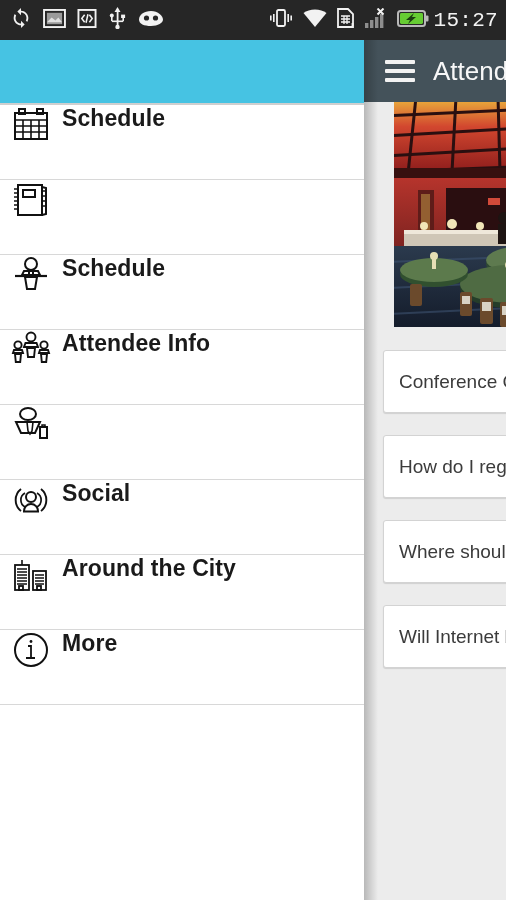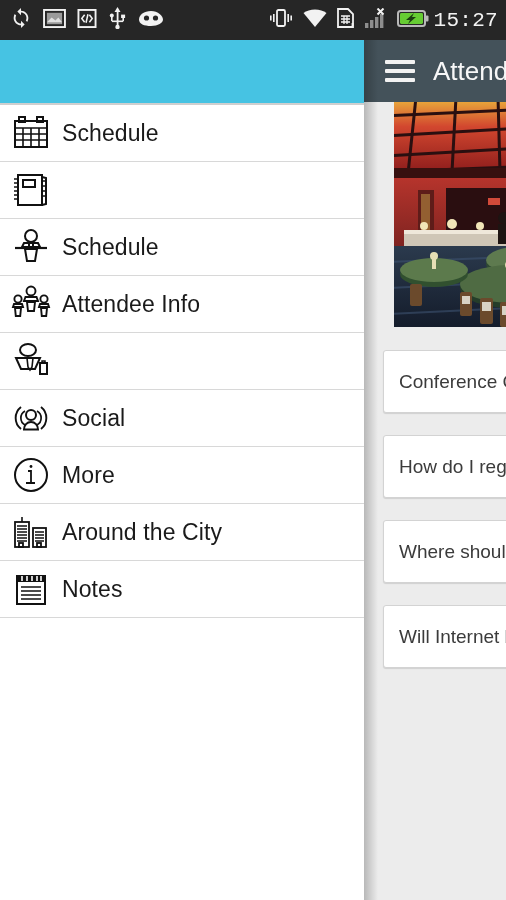--- a/index.html
+++ b/index.html
@@ -78,24 +78,25 @@
     background:linear-gradient(to right, rgba(0,0,0,.22), rgba(0,0,0,0));
   }
   #drawer-header{
     width:364px; height:63px; background:#46c3e3;
   }
   #drawer-header-line{
     width:364px; height:2px; background:#cfcfcf;
   }
   .drawer-item{
     position:relative;
-    width:364px; height:57px;
-    display:flex; align-items:center;
+    width:364px; height:75px;
+    display:flex; align-items:flex-start;
     background:#ffffff;
     border-bottom:1px solid #d8d8d8;
+    font-weight:bold;
   }
   .drawer-item:last-of-type{ border-bottom:2px solid #6e6e6e; }
   .di-icon{
     width:62px; flex:none; display:flex;
     align-items:center; justify-content:center;
   }
   .di-label{
     font-size:23px; color:#1a1a1a; letter-spacing:.1px;
     white-space:nowrap;
   }
@@ -314,61 +315,46 @@
         <path d="M20 24c-4 0-7 3.2-7 7.5h14C27 27.2 24 24 20 24z"></path>
         <path d="M10 9a14 14 0 000 22M30 9a14 14 0 010 22" stroke-width="1.9"></path>
         <path d="M14 13a8 8 0 000 14M26 13a8 8 0 010 14" stroke-width="1.7"></path>
       </svg>
     </div>
     <div class="di-label">Social</div>
   </div>
 
   <div class="drawer-item">
     <div class="di-icon">
-      <svg width="40" height="40" viewBox="0 0 40 40" fill="none" stroke="#111" stroke-width="2">
-        <circle cx="20" cy="20" r="16"></circle>
-        <circle cx="20" cy="11.5" r="1.4" fill="#111" stroke="none"></circle>
-        <path d="M17 16h3v12M15 28h9" stroke-width="1.8"></path>
-      </svg>
-    </div>
-    <div class="di-label">More</div>
-  </div>
-
-  <div class="drawer-item">
-    <div class="di-icon">
       <svg width="40" height="40" viewBox="0 0 40 40" fill="none" stroke="#111" stroke-width="1.8">
         <rect x="4" y="10" width="14" height="25"></rect>
         <rect x="22" y="16" width="13" height="19"></rect>
         <path d="M11 10V5" stroke-width="1.6"></path>
         <g stroke-width="1.3">
           <path d="M6 14h10M6 17h10M6 20h10M6 23h10M6 26h10M6 29h10"></path>
           <path d="M24 20h9M24 23h9M24 26h9M24 29h9"></path>
         </g>
         <rect x="8" y="31" width="4" height="4"></rect>
           <rect x="26" y="31" width="4" height="4"></rect>
       </svg>
     </div>
     <div class="di-label">Around the City</div>
   </div>
 
   <div class="drawer-item">
     <div class="di-icon">
       <svg width="40" height="40" viewBox="0 0 40 40" fill="none" stroke="#111" stroke-width="2">
-        <rect x="6" y="7" width="28" height="28"></rect>
-        <rect x="6" y="7" width="28" height="5" fill="#111"></rect>
-        <g stroke="#fff" stroke-width="1.6">
-          <path d="M11 7v5M16 7v5M21 7v5M26 7v5M30 7v5"></path>
-        </g>
-        <g stroke-width="1.7">
-          <path d="M10 18h20M10 22h20M10 26h20M10 30h20"></path>
-        </g>
-      </svg>
-    </div>
-    <div class="di-label">Notes</div>
-  </div>
+        <circle cx="20" cy="20" r="16"></circle>
+        <circle cx="20" cy="11.5" r="1.4" fill="#111" stroke="none"></circle>
+        <path d="M17 16h3v12M15 28h9" stroke-width="1.8"></path>
+      </svg>
+    </div>
+    <div class="di-label">More</div>
+  </div>
+
 
   <div id="drawer-rest"></div>
 </div>
 <div id="drawer-shadow"></div>
 
 <div id="status-bar">
   <div id="status-left">
     <span class="sicon">
       <svg width="22" height="22" viewBox="0 0 24 24" fill="#f2f2f2">
         <path d="M12 4V1L8 5l4 4V6c3.3 0 6 2.7 6 6 0 1-.3 2-.7 2.8l1.5 1.5C19.6 15 20 13.6 20 12c0-4.4-3.6-8-8-8z"></path>

